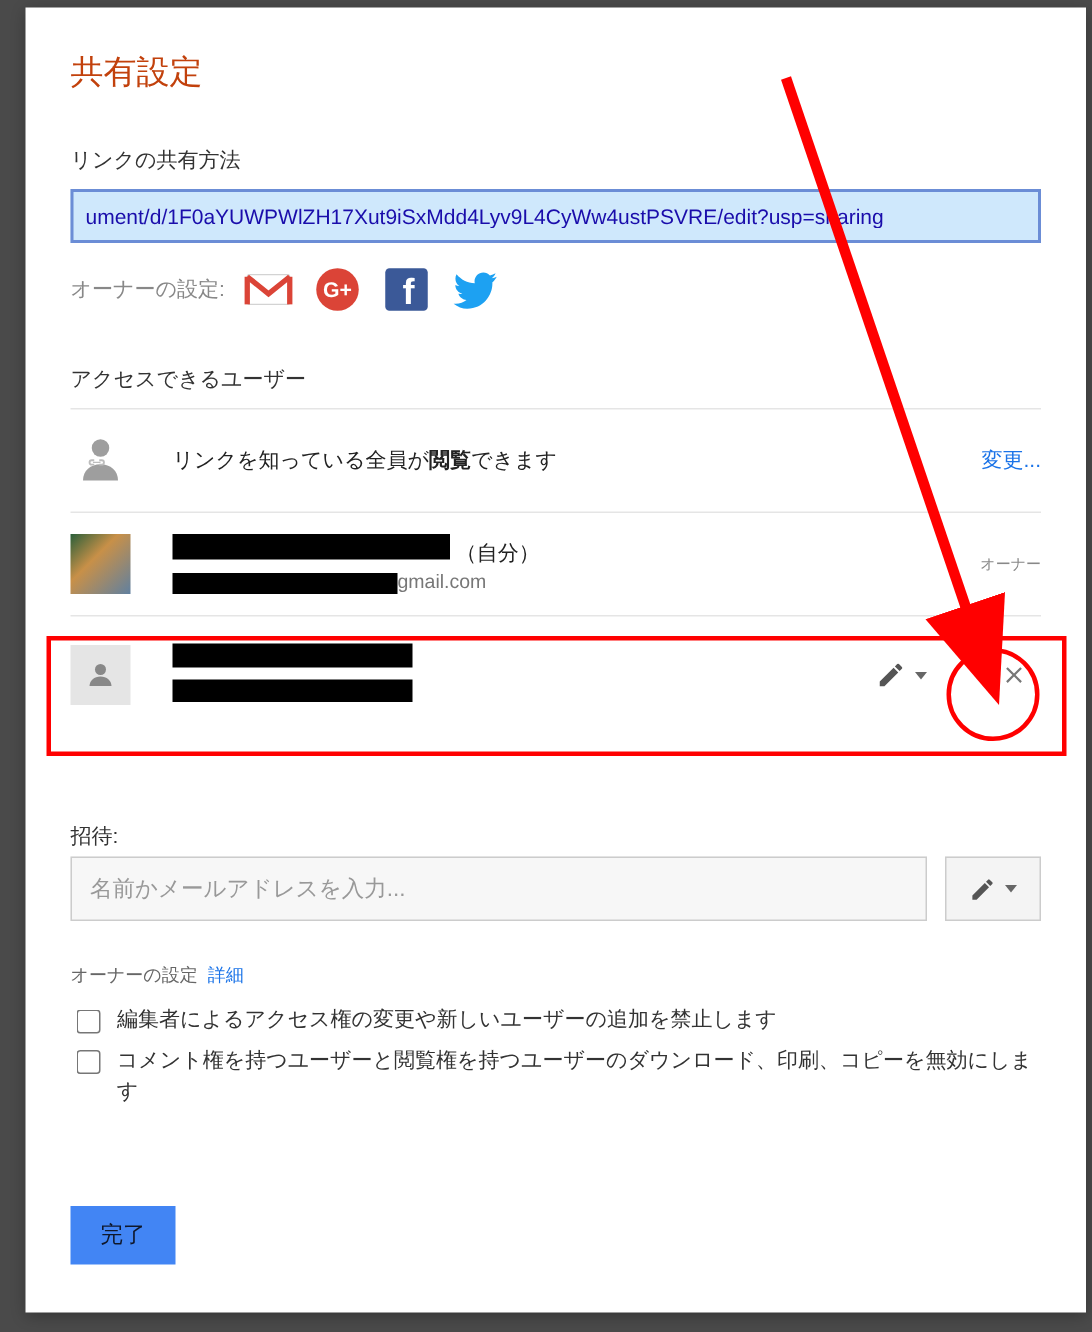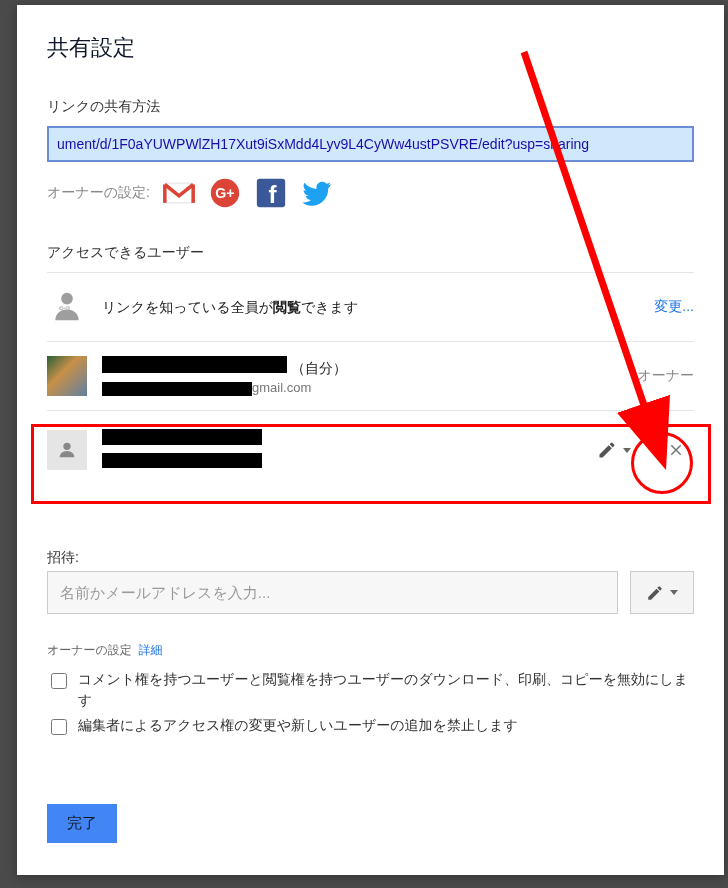--- a/index.html
+++ b/index.html
@@ -17,21 +17,21 @@
     left: 17px;
     top: 5px;
     width: 707px;
     height: 870px;
     background: #fff;
     padding: 28px 30px 20px 30px;
     box-shadow: 0 2px 10px rgba(0,0,0,0.3);
   }
   .title {
     font-size: 22px;
-    color: #0f172a;
+    color: #c2410c;
     margin-bottom: 35px;
     font-weight: normal;
   }
   .section-label {
     font-size: 14px;
     color: #333;
     margin-bottom: 10px;
   }
   .link-input {
     width: 100%;
@@ -61,21 +61,21 @@
     cursor: pointer;
   }
   .access-list {
     margin-top: 10px;
     margin-bottom: 20px;
   }
   .access-row {
     display: flex;
     align-items: center;
     padding: 14px 0;
-    gap: 15px;
+    gap: 28px;
   }
   .access-row.divider {
     border-top: 1px solid #e5e5e5;
   }
   .row-icon {
     width: 40px;
     height: 40px;
     display: flex;
     align-items: center;
     justify-content: center;
@@ -111,21 +111,21 @@
     color: #777;
     margin-top: 2px;
   }
   .row-action {
     font-size: 14px;
     color: #1a73e8;
     cursor: pointer;
     white-space: nowrap;
   }
   .row-role {
-    font-size: 14px;
+    font-size: 10px;
     color: #888;
     white-space: nowrap;
   }
   .redact {
     background: #000;
     height: 17px;
     display: inline-block;
   }
   .redact.w180 { width: 185px; }
   .redact.w150 { width: 150px; }
@@ -340,25 +340,25 @@
         <span class="caret-down"></span>
       </div>
     </div>
 
     <div class="owner-settings">
       <span>オーナーの設定</span>&nbsp;&nbsp;<a>詳細</a>
     </div>
 
     <label class="chk-row">
       <input type="checkbox" style="">
-      <span>コメント権を持つユーザーと閲覧権を持つユーザーのダウンロード、印刷、コピーを無効にします</span>
+      <span>編集者によるアクセス権の変更や新しいユーザーの追加を禁止します</span>
     </label>
     <label class="chk-row">
       <input type="checkbox" style="">
-      <span>編集者によるアクセス権の変更や新しいユーザーの追加を禁止します</span>
+      <span>コメント権を持つユーザーと閲覧権を持つユーザーのダウンロード、印刷、コピーを無効にします</span>
     </label>
 
     <div class="done-row">
       <button class="done-btn">完了</button>
     </div>
   </div>
 
 </div>
 
 <div class="highlight-box"></div>

